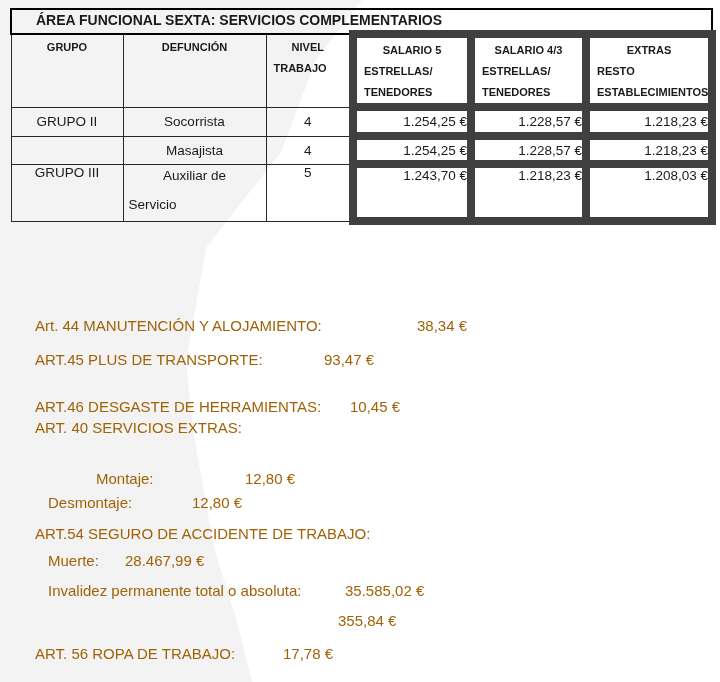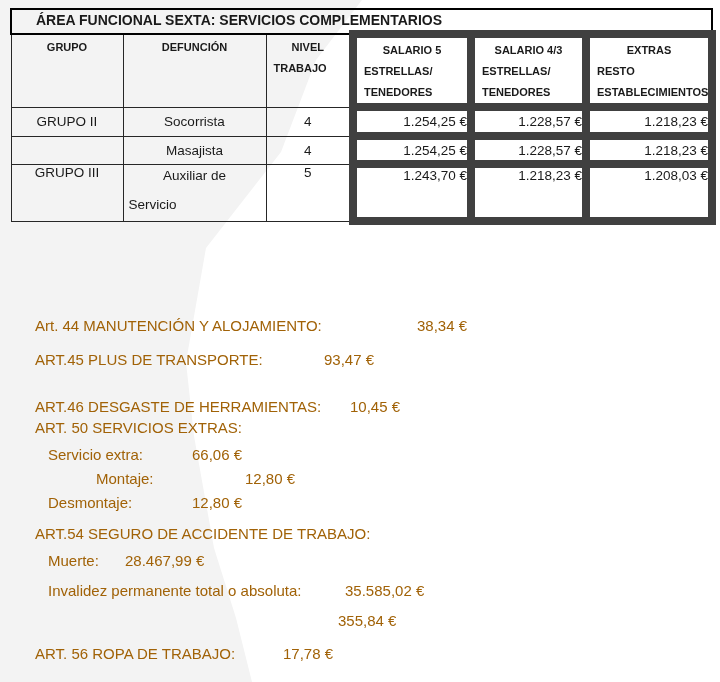--- a/index.html
+++ b/index.html
@@ -190,25 +190,21 @@
     </div>
     <div class="art a2">
       <span class="lab">ART.45 PLUS DE TRANSPORTE:</span>
       <span class="val">93,47 €</span>
     </div>
     <div class="art a3">
       <span class="lab">ART.46 DESGASTE DE HERRAMIENTAS:</span>
       <span class="val">10,45 €</span>
     </div>
     <div class="art a4">
-      <span class="lab">ART. 50 SERVICIOS EXTRAS:</span>
-    </div>
-    <div class="art a5">
-      <span class="lab">Servicio extra:</span>
-      <span class="val">66,06 €</span>
+      <span class="lab">ART. 40 SERVICIOS EXTRAS:</span>
     </div>
     <div class="art a6">
       <span class="lab">Montaje:</span>
       <span class="val">12,80 €</span>
     </div>
     <div class="art a7">
       <span class="lab">Desmontaje:</span>
       <span class="val">12,80 €</span>
     </div>
     <div class="art a8">

